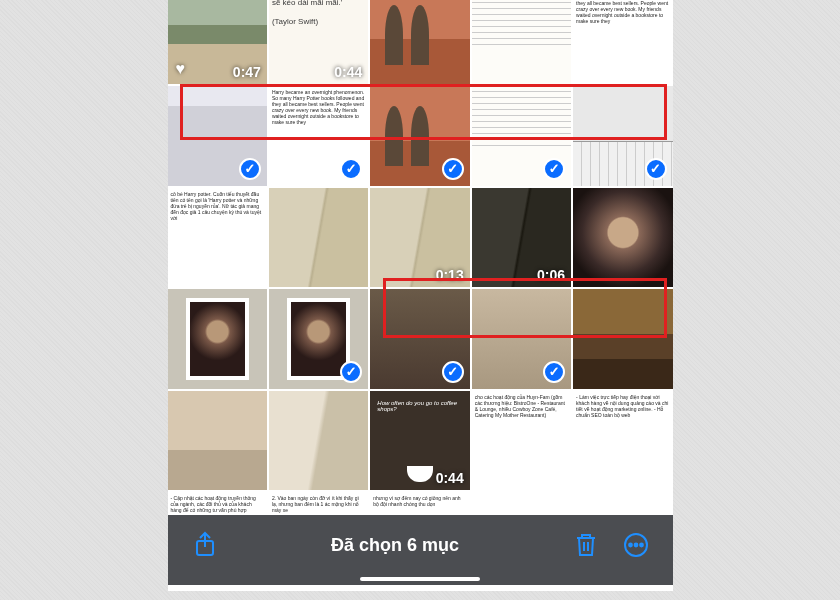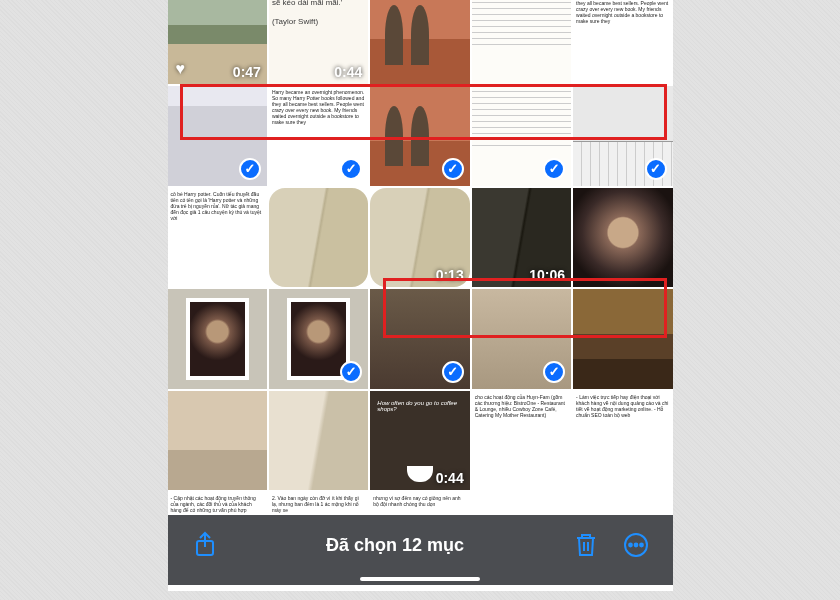--- a/index.html
+++ b/index.html
@@ -74,21 +74,21 @@
     font-size: 13px;
     font-weight: bold;
   }
   
   .th-city { background: linear-gradient(#a8b8a0 40%, #7a8a6a 40%, #7a8a6a 60%, #c8b898 60%); }
   .th-quote { background: #faf7f0; color: #3a3a3a; font-size: 7px; padding: 4px; }
   .th-church { background: linear-gradient(#c87858 55%, #a85838 55%); position: relative; }
   .th-church::before { content:""; position:absolute; left:15%; top:20%; width:18%; height:60%; background:#5a4838; border-radius:50% 50% 0 0; box-shadow: 26px 0 0 #5a4838; }
   .th-doc { background: #fdfcf8; }
   .th-doc .lines { height: 62%; background: repeating-linear-gradient(#fdfcf8 0 5px, #ccc 5px 6px); }
-  .th-book { background: linear-gradient(100deg, #d8d0b8 48%, #bab090 50%, #cac0a0 52%); border-radius: 16px; }
+  .th-book { background: linear-gradient(100deg, #d8d0b8 48%, #bab090 50%, #cac0a0 52%); }
   .th-book-dark { background: linear-gradient(100deg, #3a3830 48%, #1a1810 50%, #2a2820 52%); }
   .th-hands { background: radial-gradient(circle at 50% 45%, #c8a888 20%, #8a6858 22%, #3a2a28 55%, #1a1210 75%); }
   .th-frame { background: #c8c4b8; display:flex; align-items:center; justify-content:center; }
   .th-frame::after { content:""; width:55%; height:75%; background: radial-gradient(circle at 50% 40%, #b89878 20%, #7a5848 24%, #2a1a18 55%); border: 4px solid #fff; }
   .th-aesthetic { background: linear-gradient(#6a5a48, #4a3a30); }
   .th-aesthetic2 { background: linear-gradient(#c8b8a0, #a89880); }
   .th-room { background: linear-gradient(180deg, #8a6838 45%, #5a4028 45% 70%, #3a2818 70%); }
   .th-bed { background: linear-gradient(180deg, #d8c8b0 60%, #b8a890 60%); }
   .th-book2 { background: linear-gradient(100deg, #e8e0d0 48%, #cac0a8 52%); }
   .th-coffee { background: #3a3028; }
@@ -181,21 +181,21 @@
         <div class="check">✓</div>
       </div>
       <div class="cell th-whitetext">
         <div class="overlay-text">cô bé Harry potter. Cuốn tiểu thuyết đầu tiên có tên gọi là 'Harry potter và những đứa trẻ bị nguyền rủa'. Nữ tác giả mang đến đọc giả 1 câu chuyện kỳ thú và tuyệt vời</div>
       </div>
       <div class="cell th-book"></div>
       <div class="cell th-book">
         <div class="duration">0:13</div>
       </div>
       <div class="cell th-book-dark">
-        <div class="duration">10:06</div>
+        <div class="duration">0:06</div>
       </div>
       <div class="cell th-hands"></div>
       <div class="cell th-frame"></div>
       <div class="cell th-frame">
         <div class="check">✓</div>
       </div>
       <div class="cell th-aesthetic">
         <div class="check">✓</div>
       </div>
       <div class="cell th-aesthetic2">
@@ -231,21 +231,21 @@
   <div class="highlight hl2"></div>
 
   <div class="toolbar">
     <div class="tb-btn">
       <svg width="24" height="28" viewBox="0 0 24 28" fill="none" stroke="#1f8fff" stroke-width="2">
         <path d="M12 2 L12 16"></path>
           <path d="M7 7 L12 2 L17 7"></path>
         <rect x="4" y="10" width="16" height="14" rx="2"></rect>
       </svg>
     </div>
-    <div class="title">Đã chọn 12 mục</div>
+    <div class="title">Đã chọn 6 mục</div>
     <div class="tb-right">
       <div class="tb-btn">
         <svg width="24" height="26" viewBox="0 0 24 26" fill="none" stroke="#1f8fff" stroke-width="2">
           <path d="M3 6 H21"></path>
             <path d="M8 6 V3 H16 V6"></path>
           <path d="M5 6 L6 23 H18 L19 6"></path>
           <path d="M10 10 V19 M14 10 V19"></path>
         </svg>
       </div>
       <div class="tb-btn">

